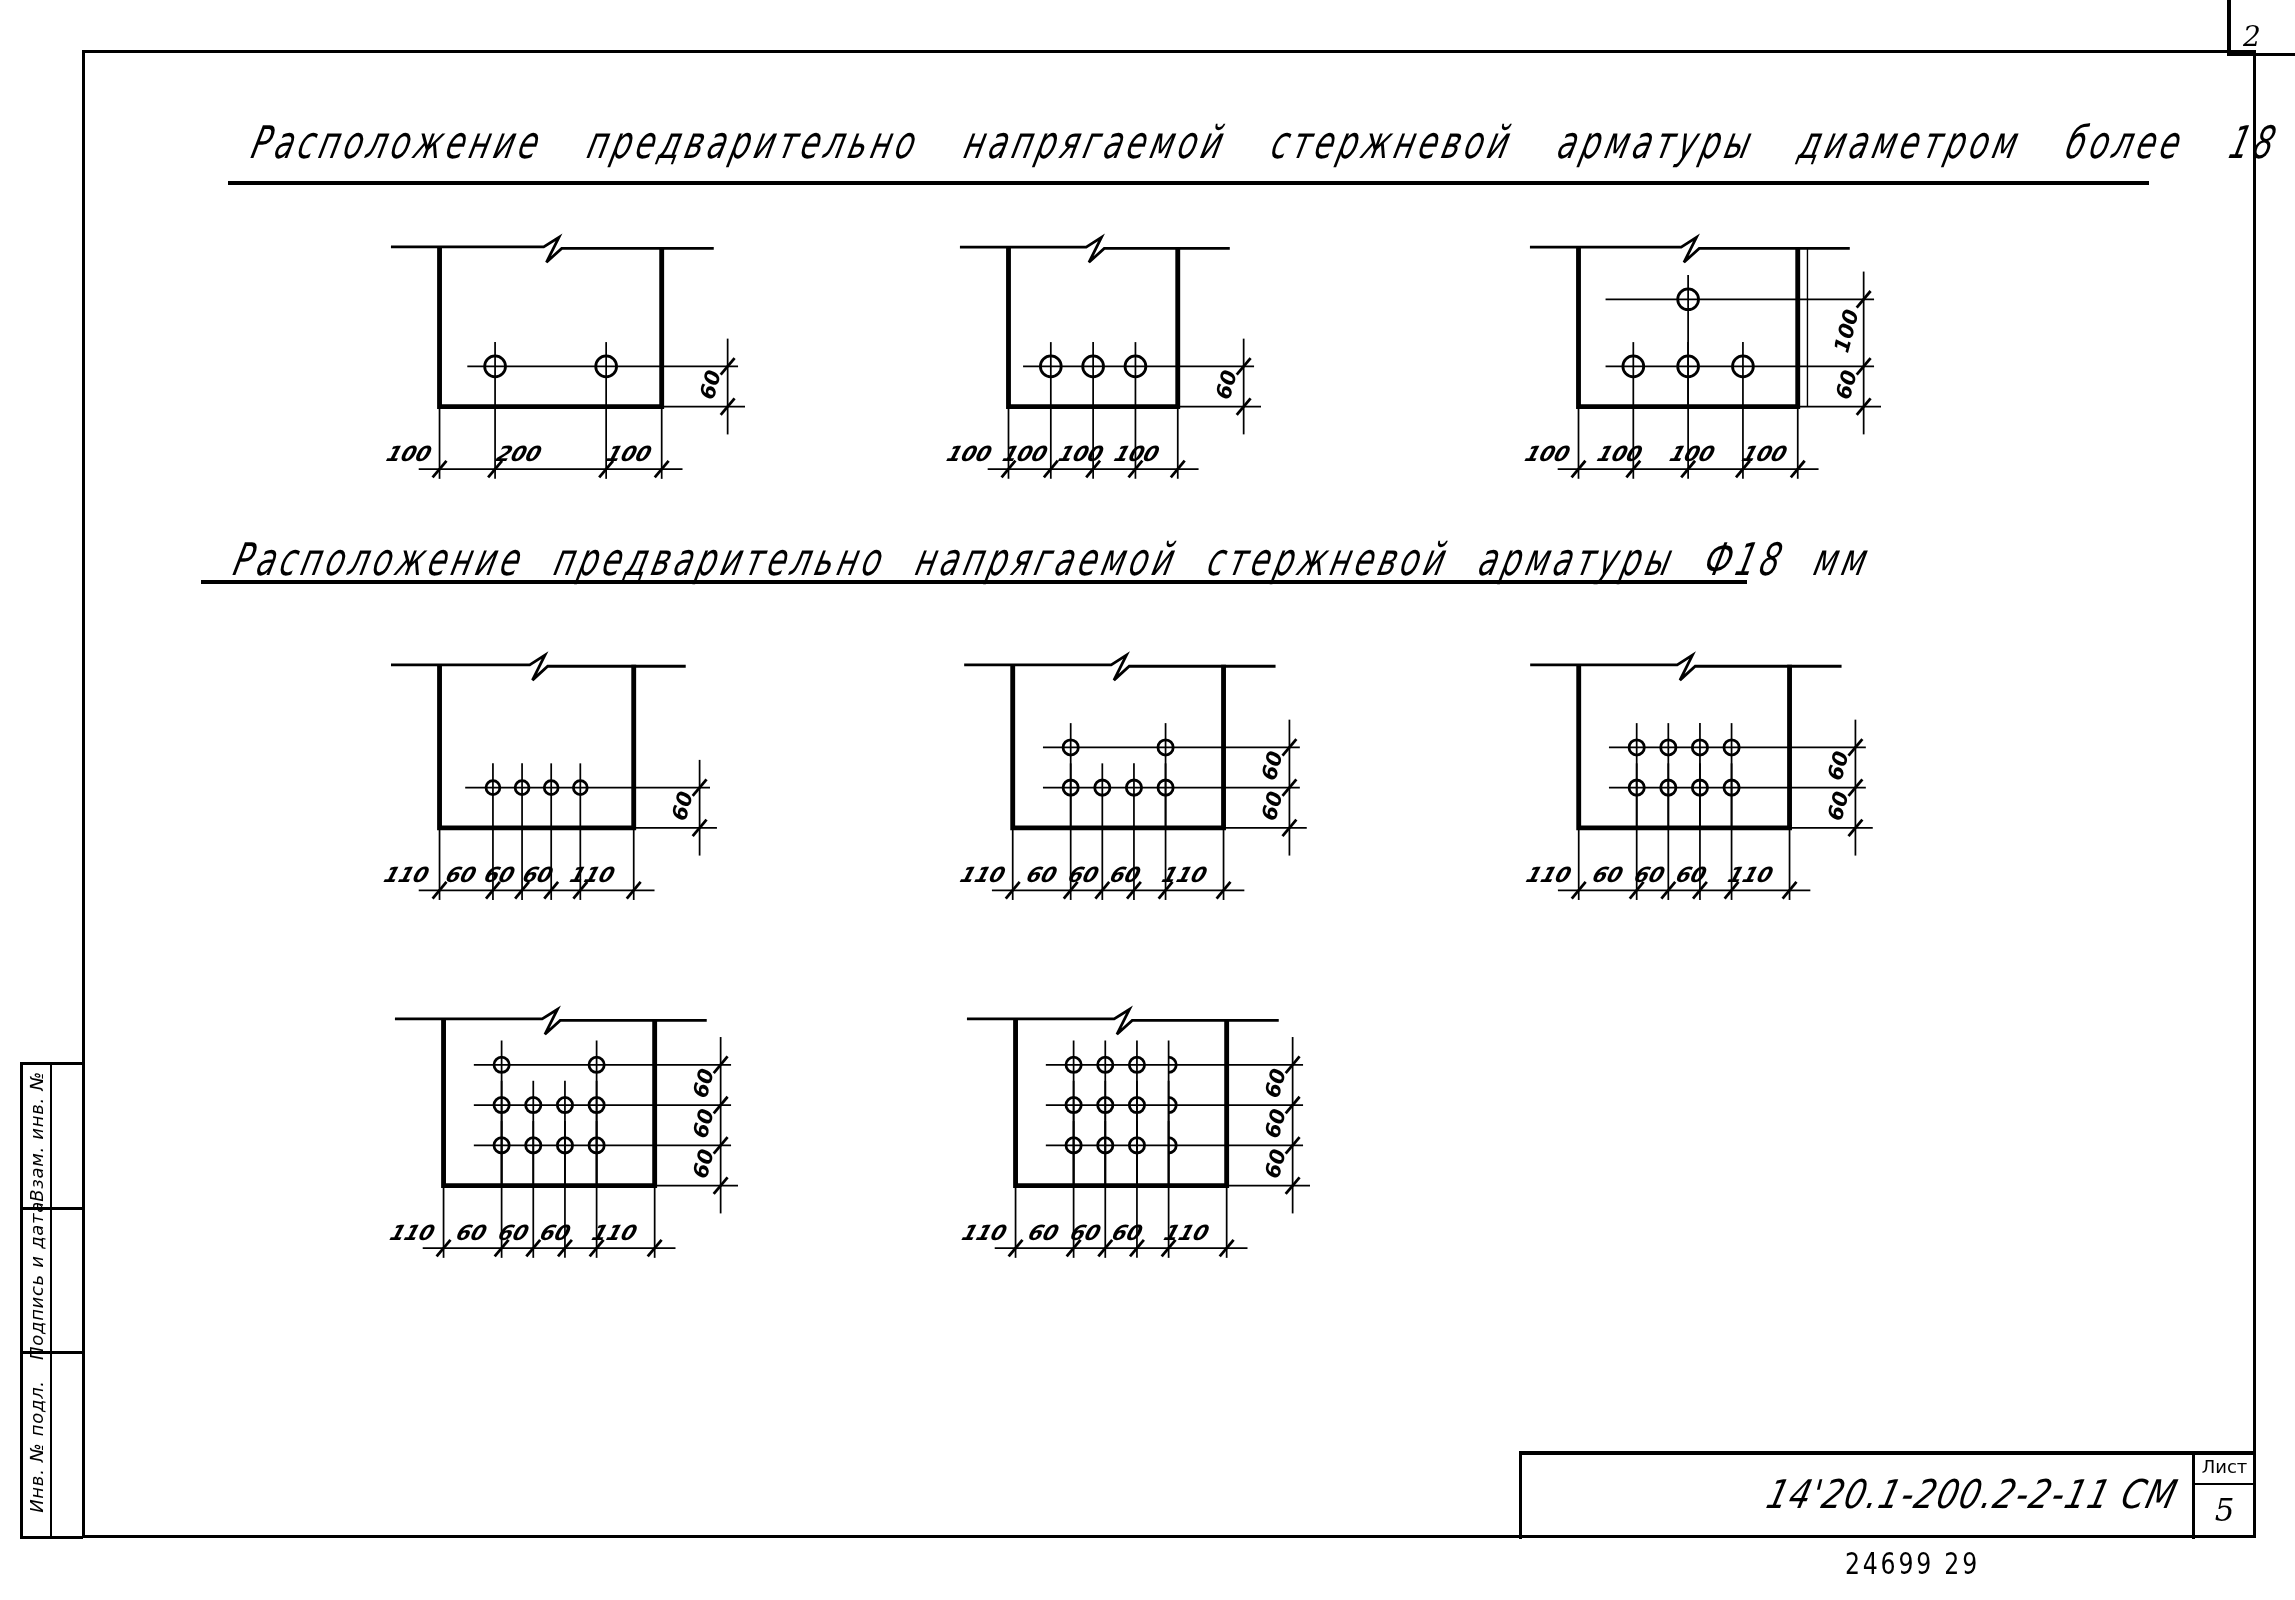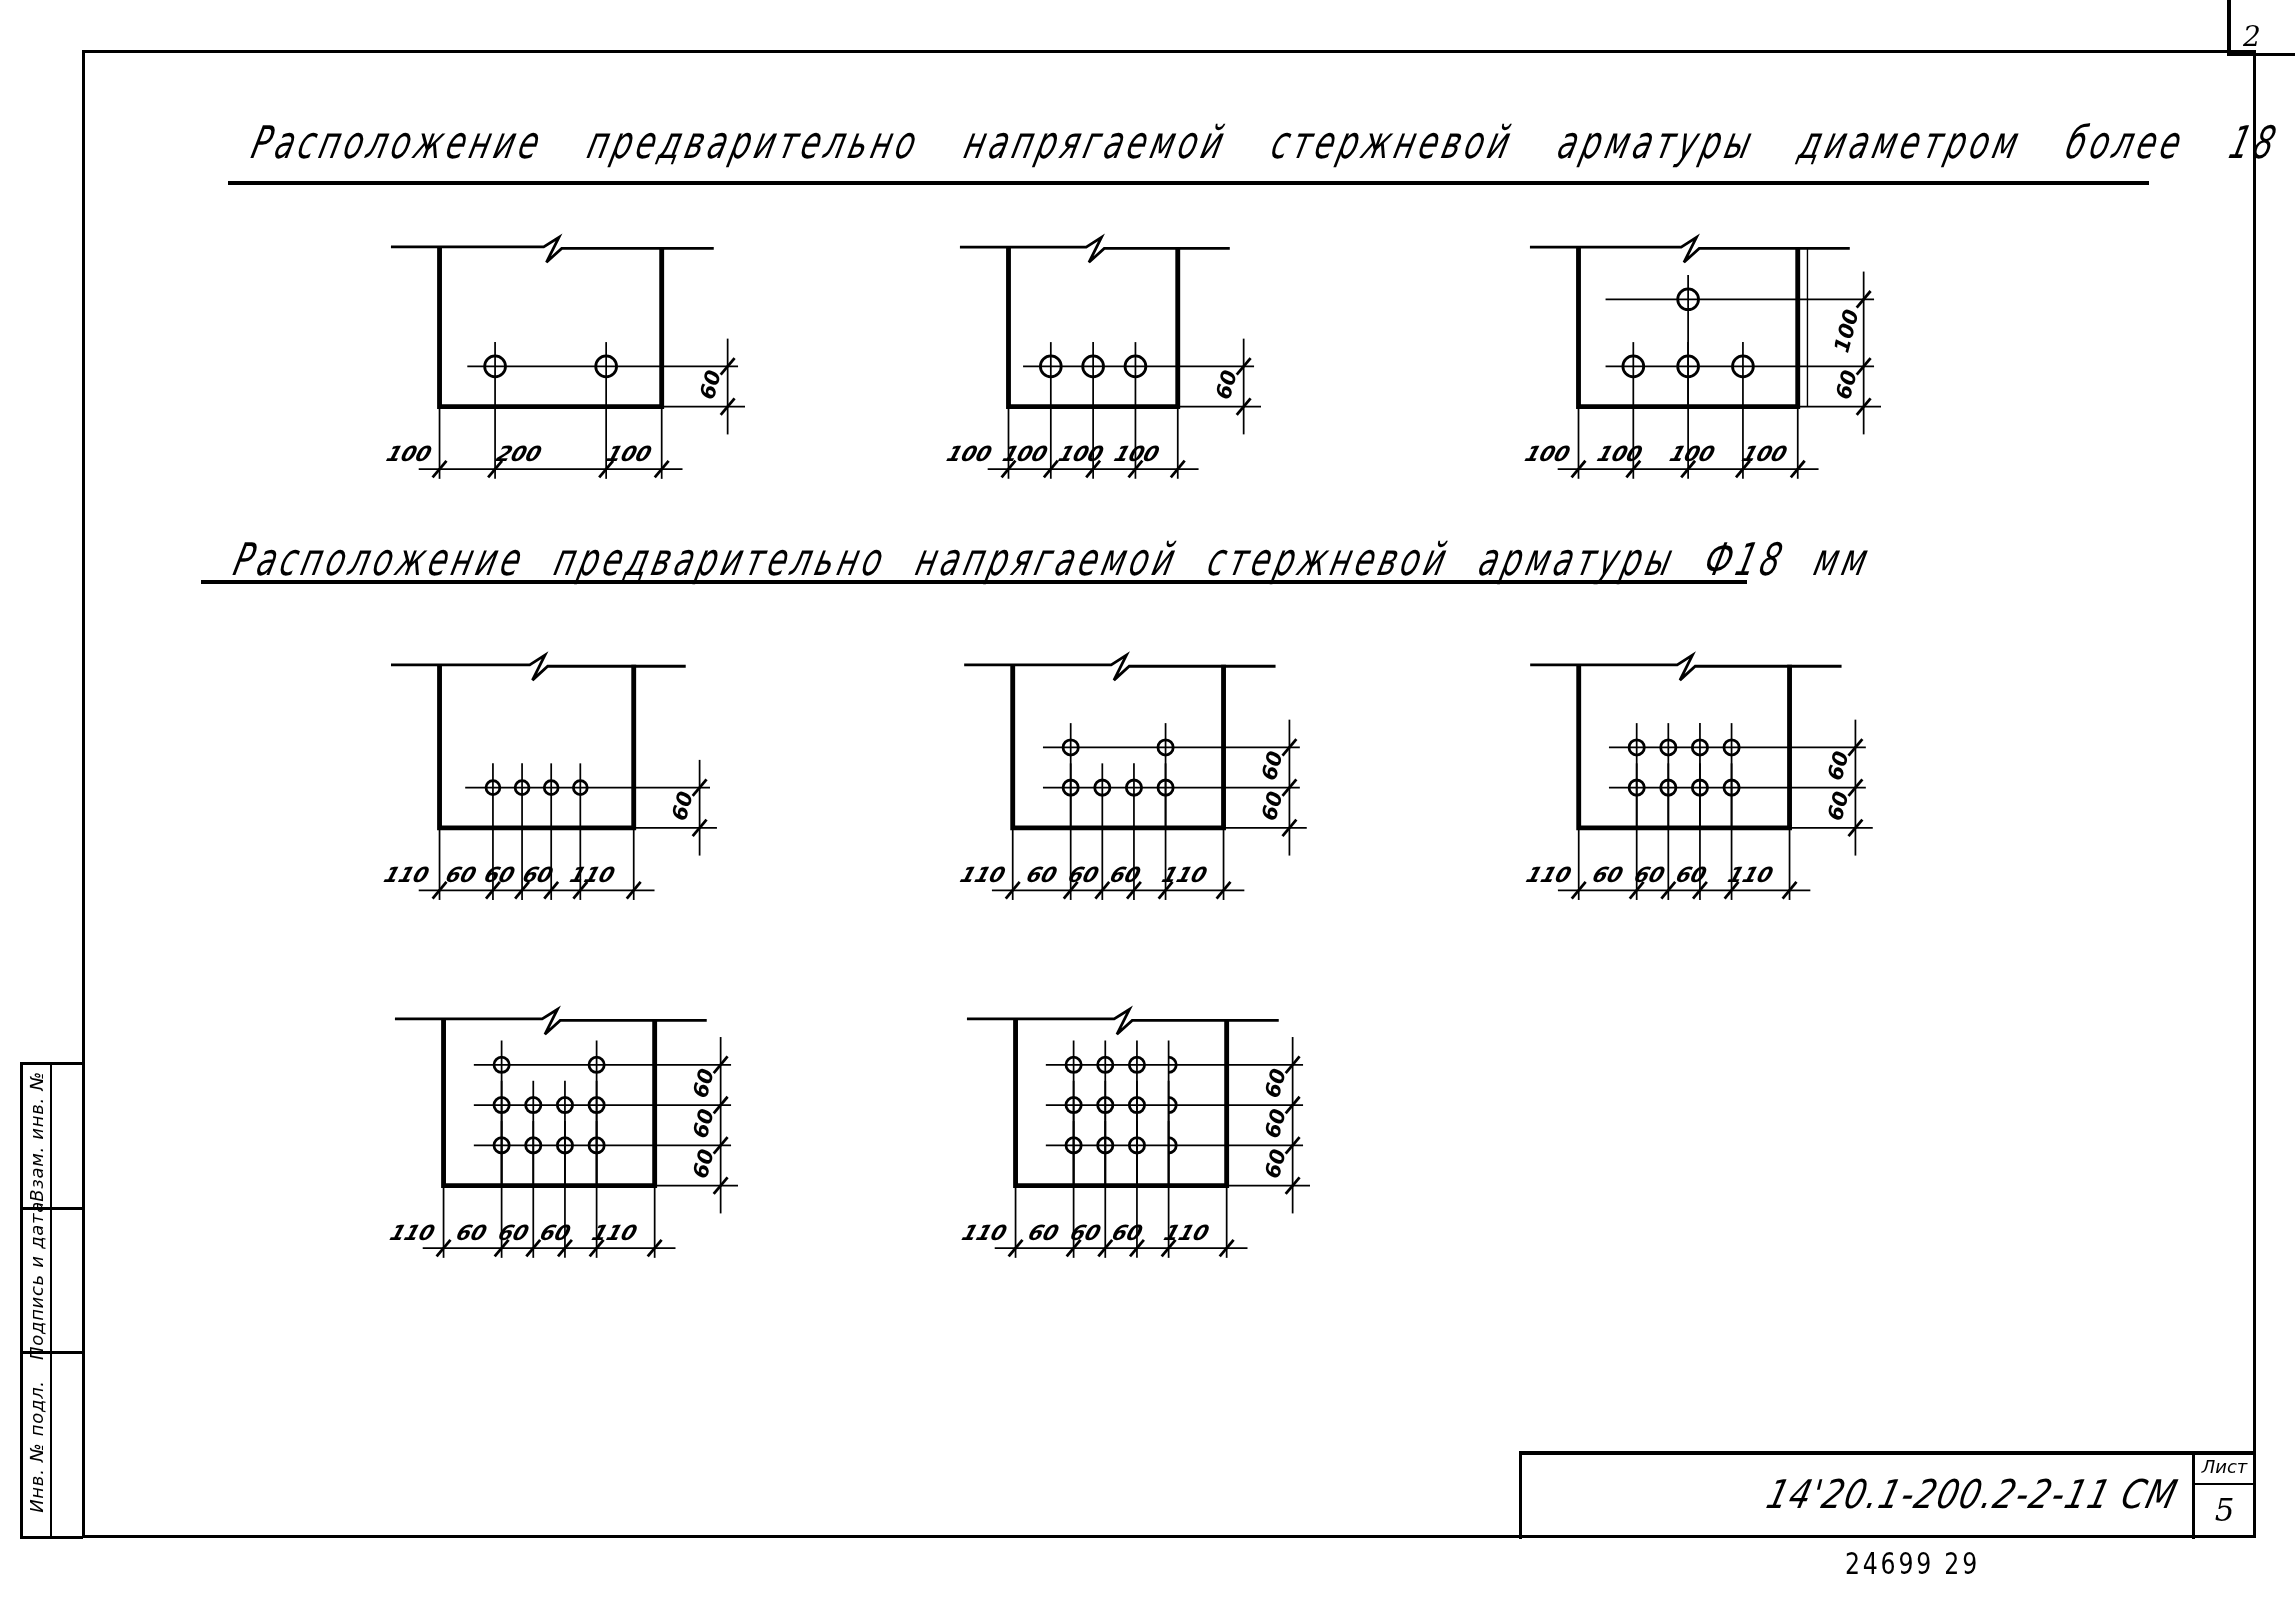--- a/index.html
+++ b/index.html
@@ -15,21 +15,21 @@
   .r1{left:228px;top:181px;width:1921px;}
   .r2{left:201px;top:580px;width:1546px;}
   svg.section{position:absolute;overflow:visible;}
   .stamp{position:absolute;left:19.5px;top:1062px;width:63px;height:477px;border:3.5px solid #000;border-right:none;box-sizing:border-box;}
   .stamp .cell{position:absolute;left:0;width:29px;border-right:2.8px solid #000;box-sizing:border-box;display:flex;align-items:center;justify-content:center;}
   .stamp .cell span{transform:rotate(-90deg);white-space:nowrap;font-style:italic;font-size:18px;letter-spacing:0.7px;}
   .stamp .sep{position:absolute;left:0;width:59px;height:2.8px;background:#000;}
   .titleblock{position:absolute;left:1519px;top:1451px;width:736px;height:88px;border-top:4.2px solid #000;border-left:3.5px solid #000;box-sizing:border-box;}
   .titleblock .code{position:absolute;left:240px;top:23.6px;font-style:italic;font-size:33px;letter-spacing:1.4px;transform:skewX(-14deg) scaleY(1.2);transform-origin:left bottom;white-space:nowrap;}
   .titleblock .sheetcol{position:absolute;left:670px;top:-4.2px;width:63px;height:88px;border-left:3.5px solid #000;box-sizing:border-box;}
-  .titleblock .sheetlabel{position:absolute;left:0;top:0;width:59px;height:32px;border-bottom:2.8px solid #000;font-style:italic;font-size:18px;display:flex;align-items:center;justify-content:center;}
+  .titleblock .sheetlabel{position:absolute;left:0;top:0;width:59px;height:32px;border-bottom:2.8px solid #000;font-size:18px;display:flex;align-items:center;justify-content:center;}
   .titleblock .sheetnum{position:absolute;left:0;top:35px;width:59px;height:49px;font-family:"DejaVu Serif",serif;font-style:italic;font-size:31px;display:flex;align-items:center;justify-content:center;}
   .archive{position:absolute;left:1845px;top:1545px;font-family:"DejaVu Sans",sans-serif;font-size:23.6px;letter-spacing:2.8px;transform:scaleY(1.3);transform-origin:left top;}
   .dimtxt{font-family:"DejaVu Sans",sans-serif;font-style:italic;font-weight:bold;font-size:30px;}
 </style>
 </head>
 <body>
 
 <div class="corner-mark"></div>
 <div class="corner-mark-h"></div>
 <div class="corner-text">2</div>

